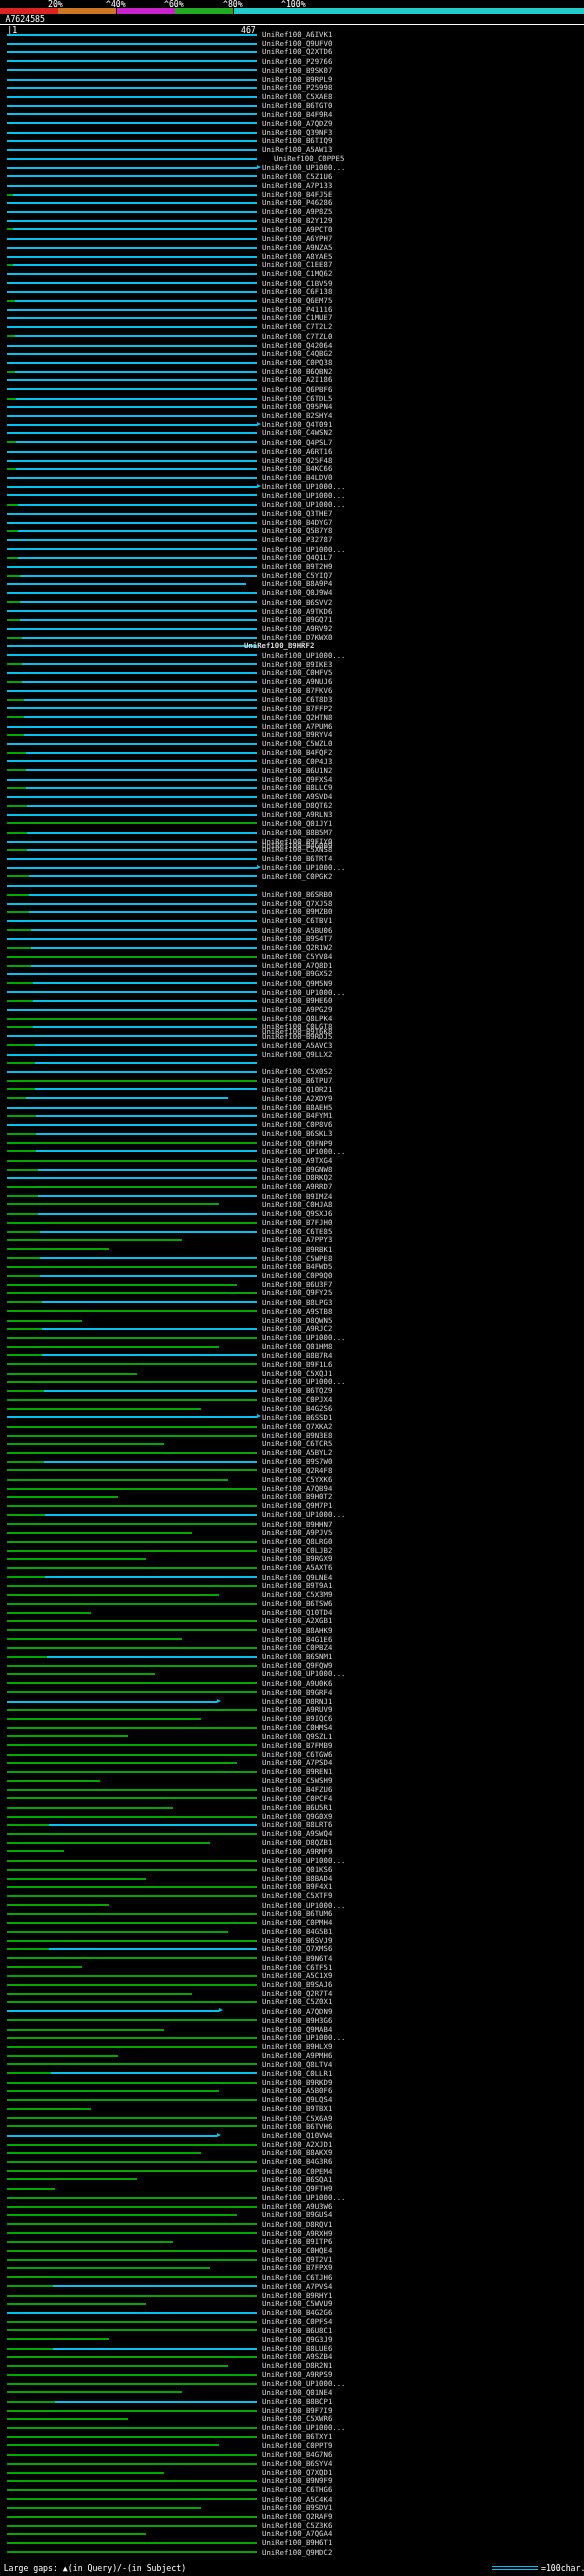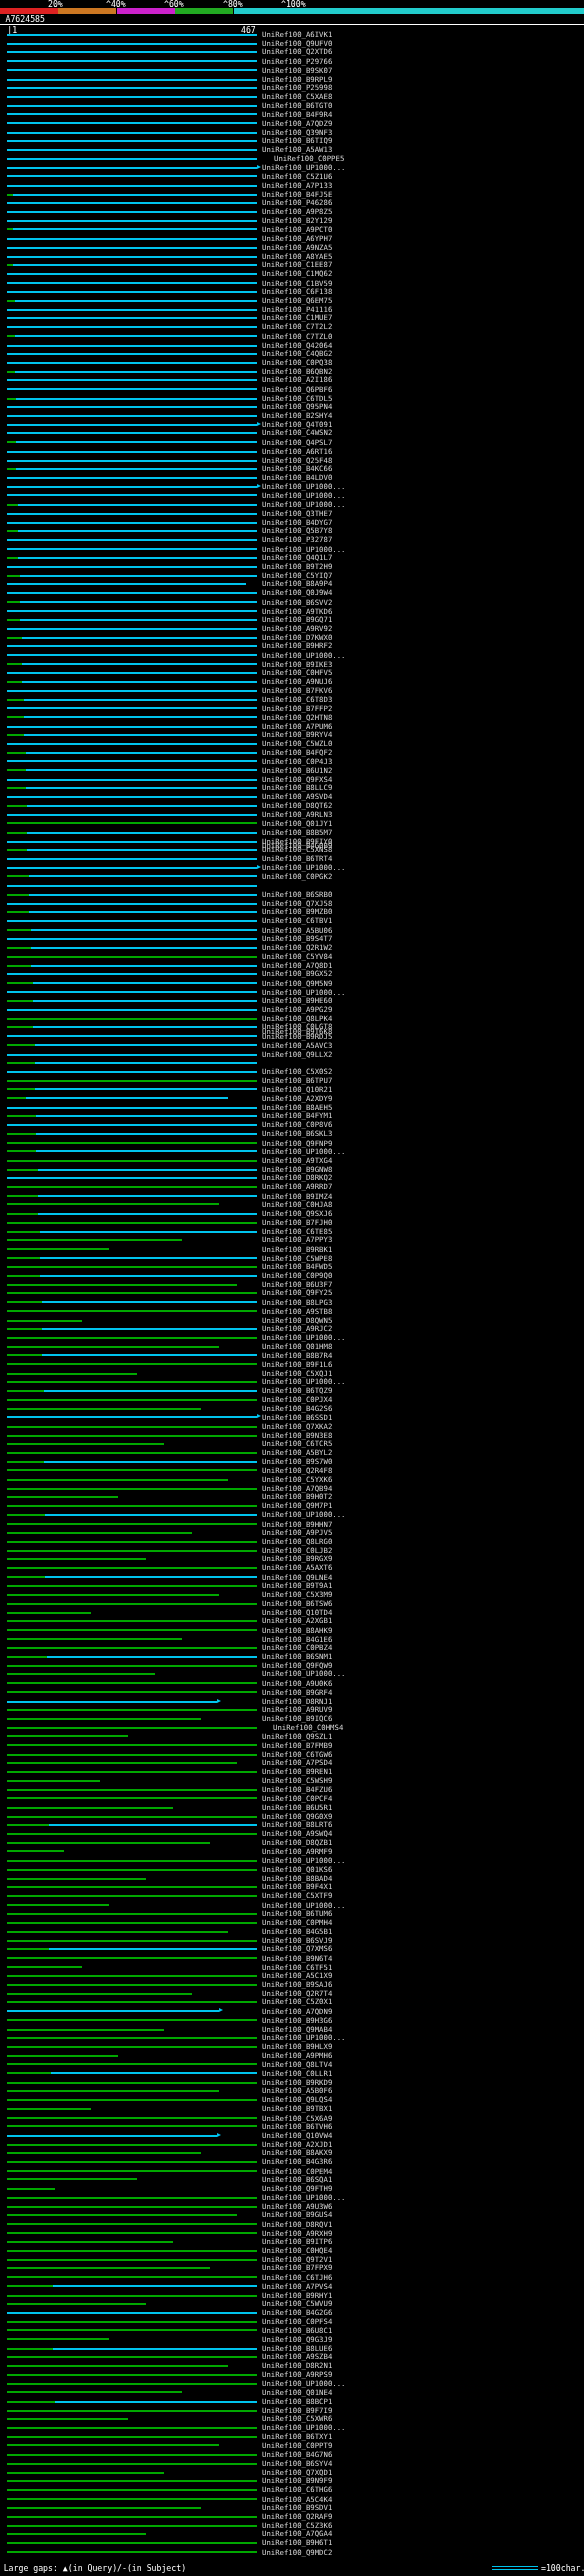--- a/index.html
+++ b/index.html
@@ -211,21 +211,21 @@
         <span class="cap" style="width: 12.8px; background: rgb(0, 168, 0);"></span>
       </div>
       <span class="rowlabel" style="top: 616px; left: 262px;">UniRef100_B9GQ71</span>
       <div class="bar" style="top: 628px; left: 7.3px; width: 250px; background: rgb(0, 196, 238);"></div>
       <span class="rowlabel" style="top: 625px; left: 262px;">UniRef100_A9RV92</span>
       <div class="bar" style="top: 637px; left: 7.3px; width: 250px; background: rgb(0, 196, 238);">
         <span class="cap" style="width: 14.6px; background: rgb(0, 168, 0);"></span>
       </div>
       <span class="rowlabel" style="top: 634px; left: 262px;">UniRef100_D7KWX0</span>
       <div class="bar" style="top: 645px; left: 7.3px; width: 250px; background: rgb(0, 196, 238);"></div>
-      <span class="rowlabel" style="top: 642px; left: 262px;">UniRef100_B9HRF2</span>
+      <span class="rowlabel" style="top: 642px; left: 244px; font-weight: bold;">UniRef100_B9HRF2</span>
       <div class="bar" style="top: 654px; left: 7.3px; width: 250px; background: rgb(0, 196, 238);"></div>
       <span class="rowlabel" style="top: 652px; left: 262px;">UniRef100_UP1000...</span>
       <div class="bar" style="top: 663px; left: 7.3px; width: 250px; background: rgb(0, 196, 238);">
         <span class="cap" style="width: 14.6px; background: rgb(0, 168, 0);"></span>
       </div>
       <span class="rowlabel" style="top: 661px; left: 262px;">UniRef100_B9IKE3</span>
       <div class="bar" style="top: 672px; left: 7.3px; width: 250px; background: rgb(0, 196, 238);"></div>
       <span class="rowlabel" style="top: 669px; left: 262px;">UniRef100_C0HFV5</span>
       <div class="bar" style="top: 681px; left: 7.3px; width: 250px; background: rgb(0, 196, 238);">
         <span class="cap" style="width: 14.6px; background: rgb(0, 168, 0);"></span>
@@ -543,21 +543,21 @@
       <span class="rowlabel" style="top: 1689px; left: 262px;">UniRef100_B9GRF4</span>
       <div class="bar" style="top: 1701px; left: 7.3px; width: 210px; background: rgb(0, 196, 238);">
         <span class="arrow" style="left: 210px; border-left-color: rgb(0, 196, 238);"></span>
       </div>
       <span class="rowlabel" style="top: 1698px; left: 262px; text-align: center;">UniRef100_D8RNJ1</span>
       <div class="bar" style="top: 1709px; left: 7.3px; width: 250px; background: rgb(0, 168, 0);"></div>
       <span class="rowlabel" style="top: 1706px; left: 262px;">UniRef100_A9RUV9</span>
       <div class="bar" style="top: 1718px; left: 7.3px; width: 194px; background: rgb(0, 168, 0);"></div>
       <span class="rowlabel" style="top: 1715px; left: 262px;">UniRef100_B9IQC6</span>
       <div class="bar" style="top: 1727px; left: 7.3px; width: 250px; background: rgb(0, 168, 0);"></div>
-      <span class="rowlabel" style="top: 1724px; left: 273px;">UniRef100_C0HMS4</span>
+      <span class="rowlabel" style="top: 1724px; left: 262px;">UniRef100_C0HMS4</span>
       <div class="bar" style="top: 1735px; left: 7.3px; width: 121px; background: rgb(0, 168, 0);"></div>
       <span class="rowlabel" style="top: 1733px; left: 262px;">UniRef100_Q9SZL1</span>
       <div class="bar" style="top: 1744px; left: 7.3px; width: 250px; background: rgb(0, 168, 0);"></div>
       <span class="rowlabel" style="top: 1742px; left: 262px;">UniRef100_B7FMB9</span>
       <div class="bar" style="top: 1754px; left: 7.3px; width: 250px; background: rgb(0, 168, 0);"></div>
       <span class="rowlabel" style="top: 1751px; left: 262px;">UniRef100_C6TGW6</span>
       <div class="bar" style="top: 1762px; left: 7.3px; width: 230px; background: rgb(0, 168, 0);"></div>
       <span class="rowlabel" style="top: 1759px; left: 262px;">UniRef100_A7PSD4</span>
       <div class="bar" style="top: 1771px; left: 7.3px; width: 250px; background: rgb(0, 168, 0);"></div>
       <span class="rowlabel" style="top: 1768px; left: 262px;">UniRef100_B9REN1</span>

